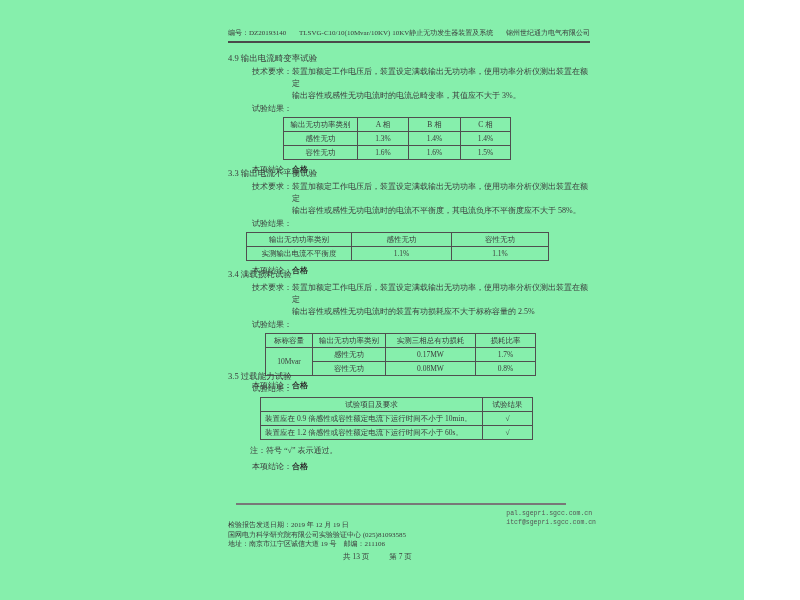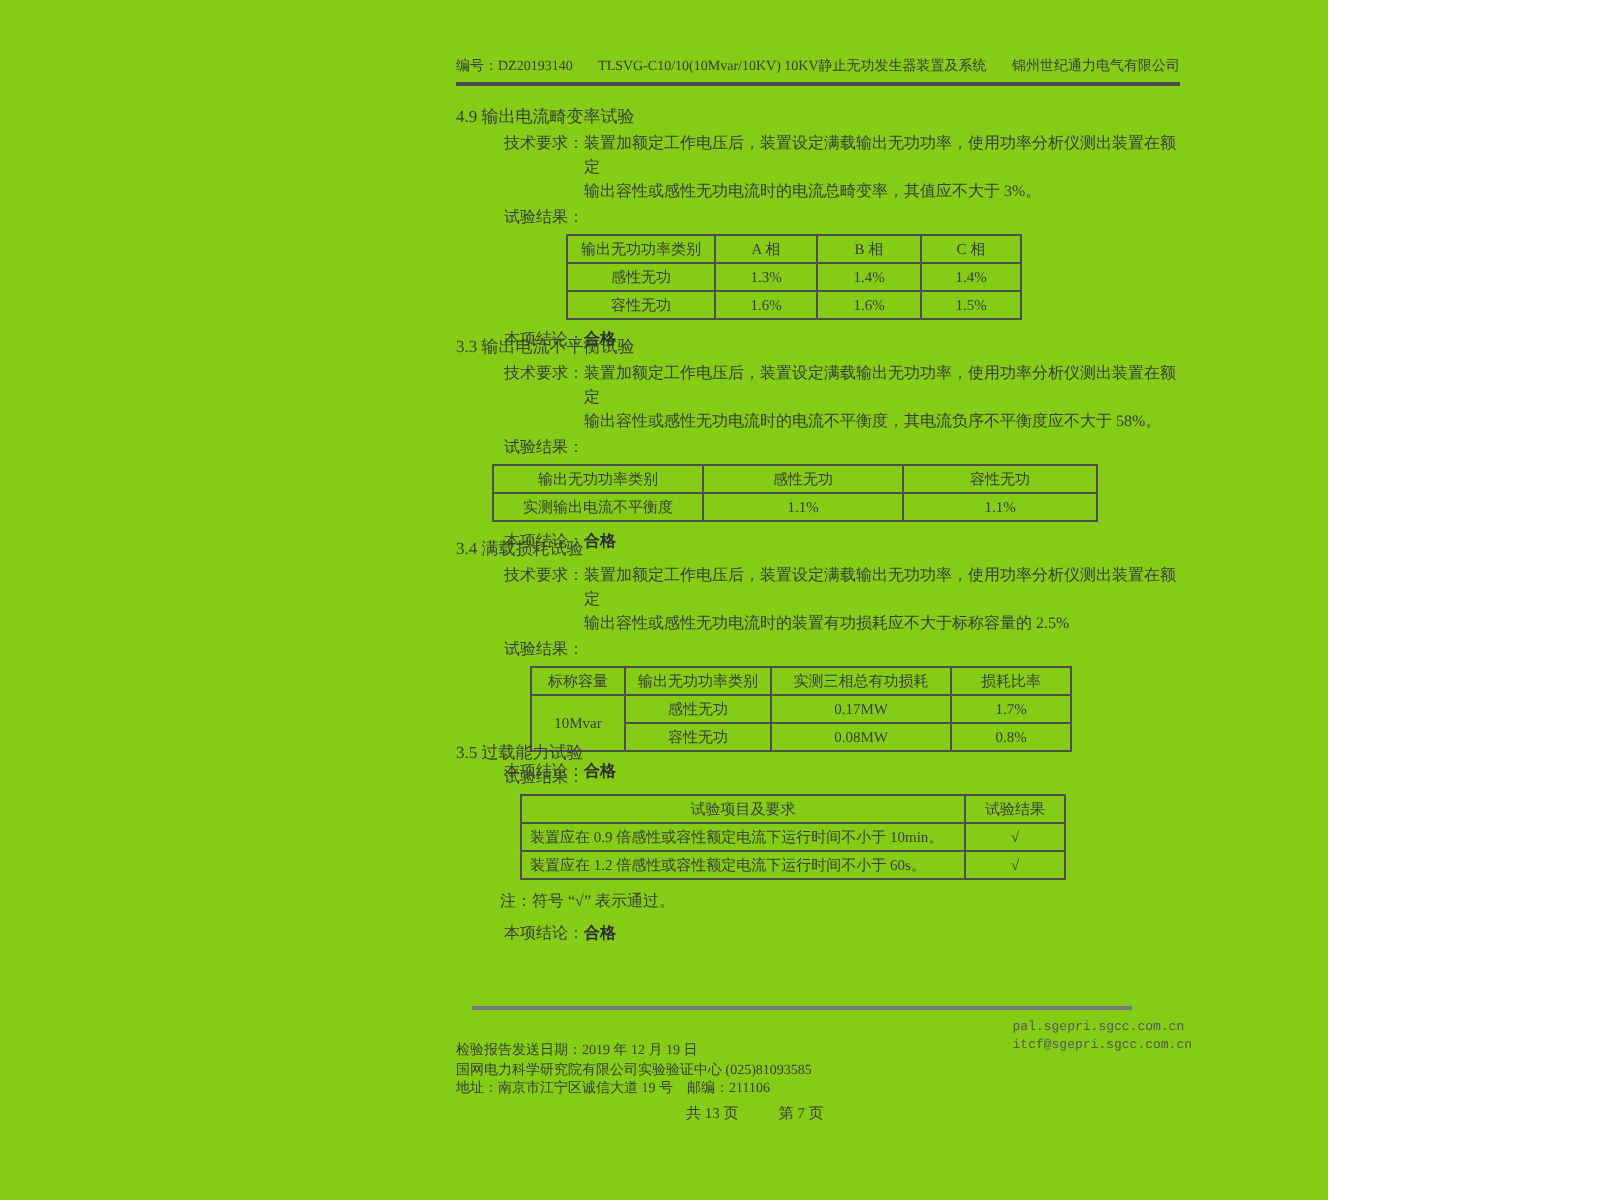--- a/index.html
+++ b/index.html
@@ -1,21 +1,21 @@
 <!DOCTYPE html>
 <html><head>
 <meta charset="utf-8">
 <style>
   * { margin:0; padding:0; box-sizing:border-box; }
   html,body { width:800px; height:600px; }
   body {
     font-family:"Liberation Serif","DejaVu Serif",serif;
     background:#ffffff; color:#3b3b3b;
   }
-  .page { position:relative; width:664px; height:600px; background:#84cc16; overflow:hidden; }
+  .page { position:relative; width:744px; height:600px; background:#86efac; overflow:hidden; }
   .doc { position:absolute; left:228px; top:28px; width:362px; height:560px; font-size:8px; }
 
   .doc-header { display:flex; justify-content:space-between; align-items:flex-end;
     border-bottom:2px solid #4a4a4a; padding-bottom:3px; font-size:7px; white-space:nowrap; }
   .doc-header .mid { margin:0 6px; }
 
   .section { position:absolute; left:0; width:362px; }
   .s32 { top:24px; } .s33 { top:139px; } .s34 { top:240px; } .s35 { top:342px; }
 
   .section-heading { font-size:8.5px; line-height:12px; }

